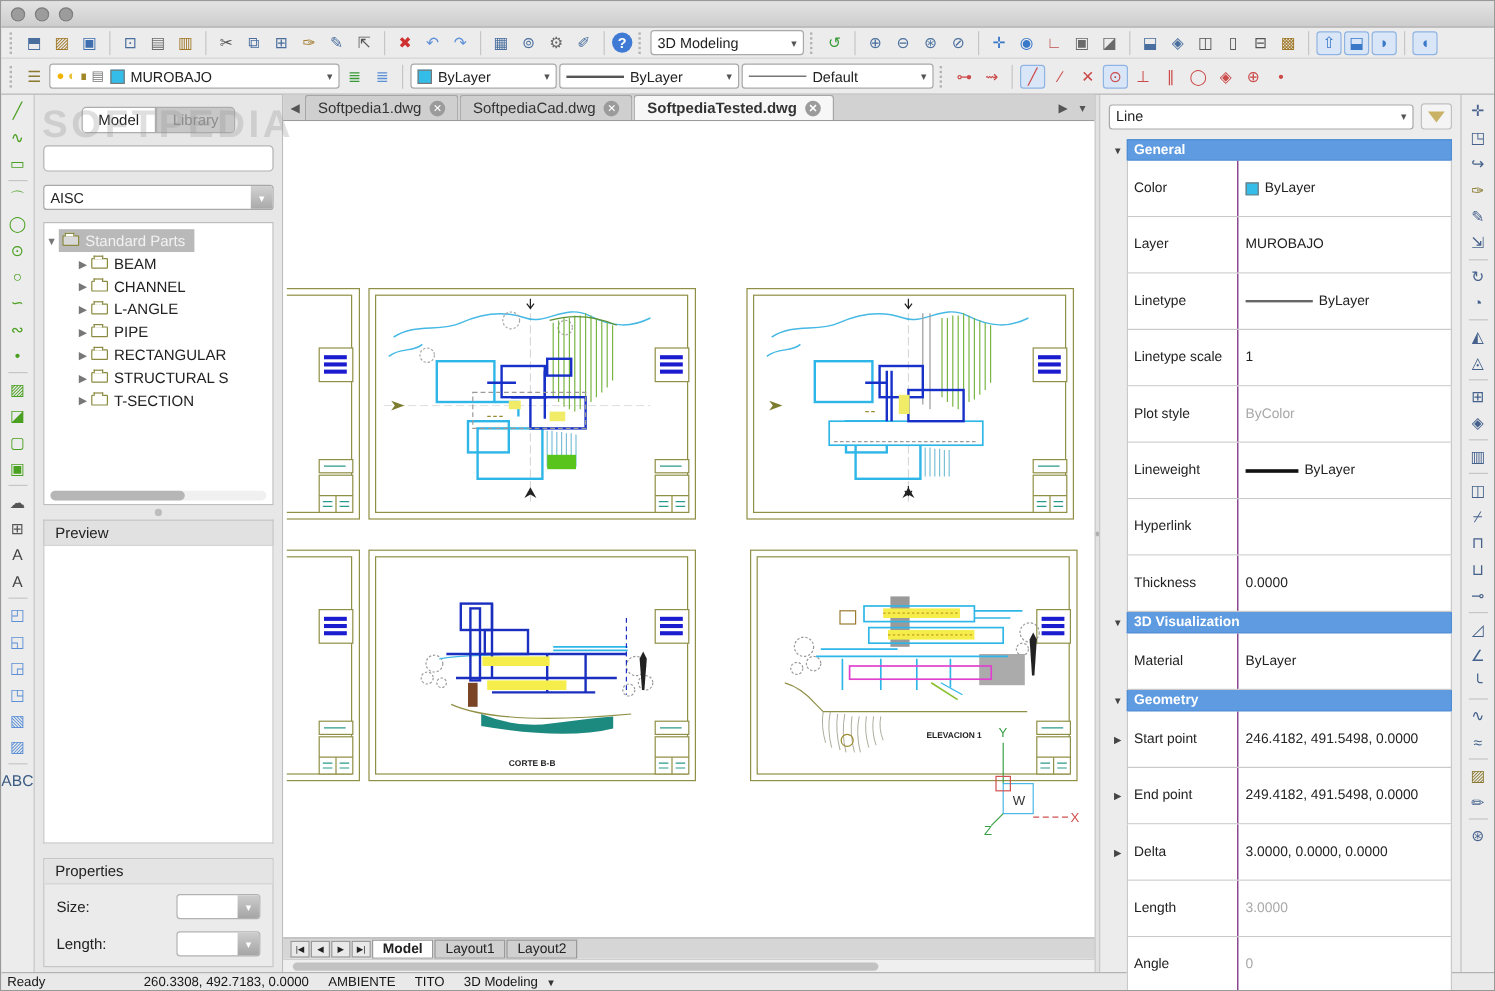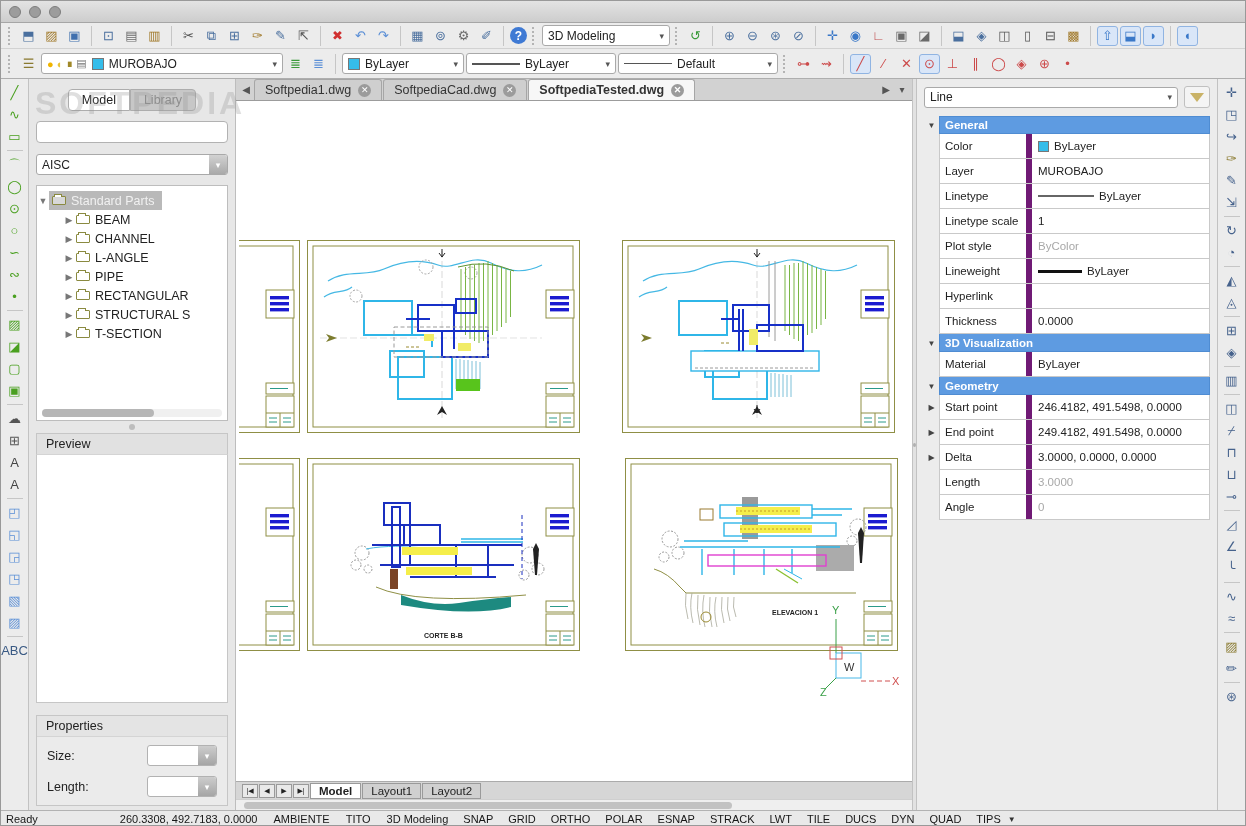--- a/index.html
+++ b/index.html
@@ -80,21 +80,21 @@
   .rtop{display:flex;align-items:center;padding:7px 7px 5px;gap:6px}
   .rtop .combo{flex:1}
   .filterbtn{width:26px;height:22px;border:1px solid #c0c0c0;border-radius:3px;background:#f4f4f4;display:flex;align-items:center;justify-content:center;flex:none}
   .funnel{width:0;height:0;border-left:7px solid transparent;border-right:7px solid transparent;border-top:9px solid #c9b266;position:relative}
   .pgrid{margin:3px 7px;font-size:11.5px}
   .prow{display:flex;min-height:18px;align-items:stretch}
   .pex{width:15px;display:flex;align-items:center;justify-content:center;font-size:8px;color:#444;flex:none}
   .pbody{flex:1;display:flex;align-items:center;background:#fff;border:solid #c9c9c9;border-width:0 1px 1px 1px;min-width:0}
   .prow.first .pbody{border-top:1px solid #c9c9c9}
   .prow.hdr .pbody{background:#5e9be1;border-color:#4f8cd2;color:#fff;font-weight:bold;padding-left:5px}
-  .plabel{width:92px;align-self:stretch;display:flex;align-items:center;padding:6px 5px;border-right:6px solid #701a75;flex:none}
+  .plabel{width:92px;align-self:stretch;display:flex;align-items:center;padding:17px 5px;border-right:1px solid #701a75;flex:none}
   .pvalue{flex:1;display:flex;align-items:center;gap:5px;padding:0 6px;white-space:nowrap;overflow:hidden}
   .pvalue .sw{width:11px;height:11px}
   .ln{width:56px;border-top:2px solid #666;flex:none}
   .lnw{width:44px;border-top:3px solid #111;flex:none}
   .gray{color:#a8a8a8}
   
   .status{height:17px;background:#e9e9e9;border-top:1px solid #b2b2b2;display:flex;align-items:center;font-size:11px;padding:0 150px 0 5px;color:#161616;white-space:nowrap}
   #coords{margin-left:82px}
   .sfield{margin-left:16px}
   .stoggle{margin-left:15px}
@@ -809,29 +809,15 @@
   </div>
 
   <div class="status">
     <span>Ready</span>
     <span id="coords">260.3308, 492.7183, 0.0000</span>
     <span id="sfields" style="display:flex">
         <span class="sfield">AMBIENTE</span>
         <span class="sfield">TITO</span>
         <span class="sfield">3D Modeling</span>
       </span>
-    <span id="stoggles" style="display:flex">
-        <span class="stoggle">SNAP</span>
-        <span class="stoggle">GRID</span>
-        <span class="stoggle">ORTHO</span>
-        <span class="stoggle">POLAR</span>
-        <span class="stoggle">ESNAP</span>
-        <span class="stoggle">STRACK</span>
-        <span class="stoggle">LWT</span>
-        <span class="stoggle">TILE</span>
-        <span class="stoggle">DUCS</span>
-        <span class="stoggle">DYN</span>
-        <span class="stoggle">QUAD</span>
-        <span class="stoggle">TIPS</span>
-      </span>
     <span class="tarrow">▼</span>
   </div>
 </div>
 
 </body></html>

